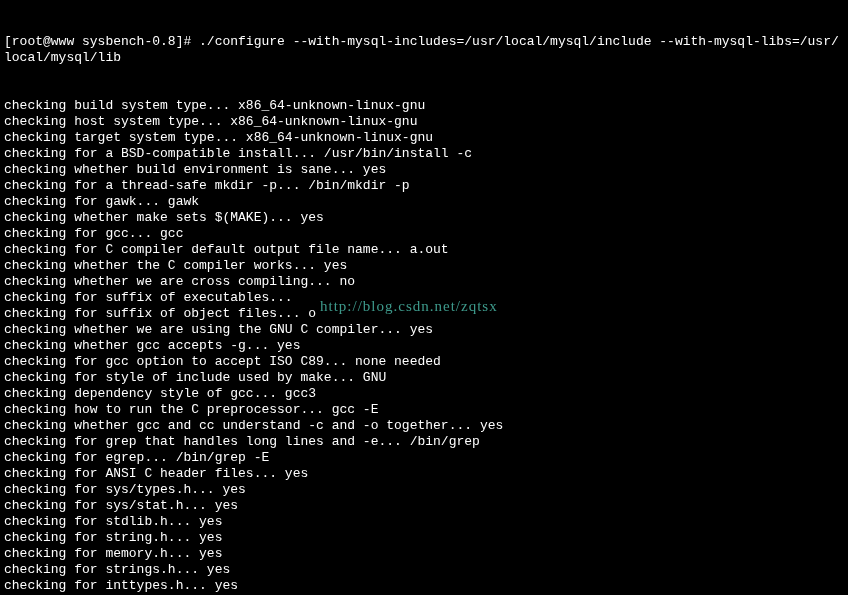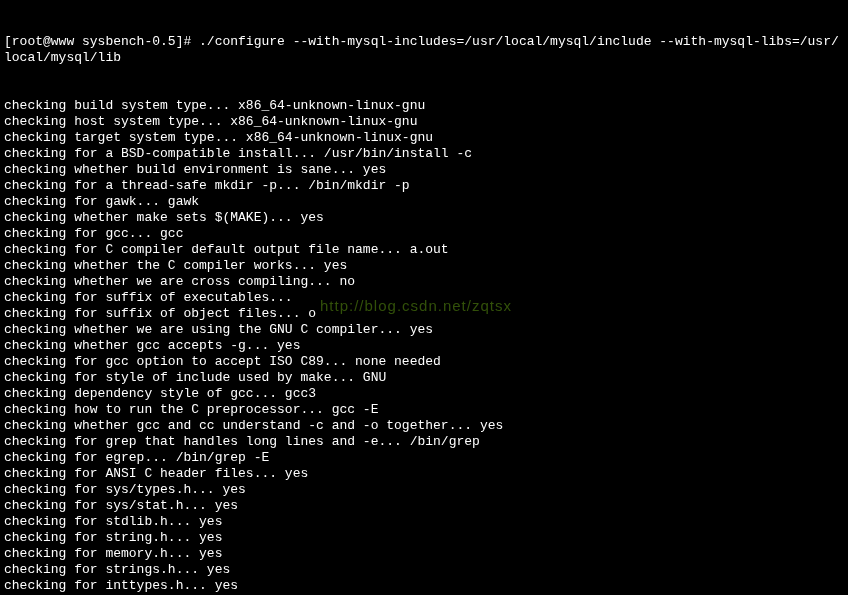--- a/index.html
+++ b/index.html
@@ -23,29 +23,29 @@
       white-space: pre-wrap;
       word-break: break-all;
     }
     .line {
       display: block;
     }
     .watermark {
       position: absolute;
       top: 298px;
       left: 320px;
-      color: #4d7c0f;
+      color: #5eead4;
       font-size: 15px;
-      font-family: Liberation Sans, sans-serif;
+      font-family: Liberation Serif, serif;
       letter-spacing: 1px;
       pointer-events: none;
       opacity: 0.65;
     }
   </style>
 </head>
 <body>
 
 <div class="terminal">
-  <span class="line"><span>[root@www sysbench-0.5]# </span><span>./configure --with-mysql-includes=/usr/local/mysql/include --with-mysql-libs=/usr/local/mysql/lib</span></span>
+  <span class="line"><span>[root@www sysbench-0.8]# </span><span>./configure --with-mysql-includes=/usr/local/mysql/include --with-mysql-libs=/usr/local/mysql/lib</span></span>
   <div id="output-lines"><span class="line">checking build system type... x86_64-unknown-linux-gnu</span><span class="line">checking host system type... x86_64-unknown-linux-gnu</span><span class="line">checking target system type... x86_64-unknown-linux-gnu</span><span class="line">checking for a BSD-compatible install... /usr/bin/install -c</span><span class="line">checking whether build environment is sane... yes</span><span class="line">checking for a thread-safe mkdir -p... /bin/mkdir -p</span><span class="line">checking for gawk... gawk</span><span class="line">checking whether make sets $(MAKE)... yes</span><span class="line">checking for gcc... gcc</span><span class="line">checking for C compiler default output file name... a.out</span><span class="line">checking whether the C compiler works... yes</span><span class="line">checking whether we are cross compiling... no</span><span class="line">checking for suffix of executables... </span><span class="line">checking for suffix of object files... o</span><span class="line">checking whether we are using the GNU C compiler... yes</span><span class="line">checking whether gcc accepts -g... yes</span><span class="line">checking for gcc option to accept ISO C89... none needed</span><span class="line">checking for style of include used by make... GNU</span><span class="line">checking dependency style of gcc... gcc3</span><span class="line">checking how to run the C preprocessor... gcc -E</span><span class="line">checking whether gcc and cc understand -c and -o together... yes</span><span class="line">checking for grep that handles long lines and -e... /bin/grep</span><span class="line">checking for egrep... /bin/grep -E</span><span class="line">checking for ANSI C header files... yes</span><span class="line">checking for sys/types.h... yes</span><span class="line">checking for sys/stat.h... yes</span><span class="line">checking for stdlib.h... yes</span><span class="line">checking for string.h... yes</span><span class="line">checking for memory.h... yes</span><span class="line">checking for strings.h... yes</span><span class="line">checking for inttypes.h... yes</span><span class="line">checking for stdint.h... yes</span></div>
 </div>
 
 <div class="watermark">http://blog.csdn.net/zqtsx</div>
 
 </body></html>

